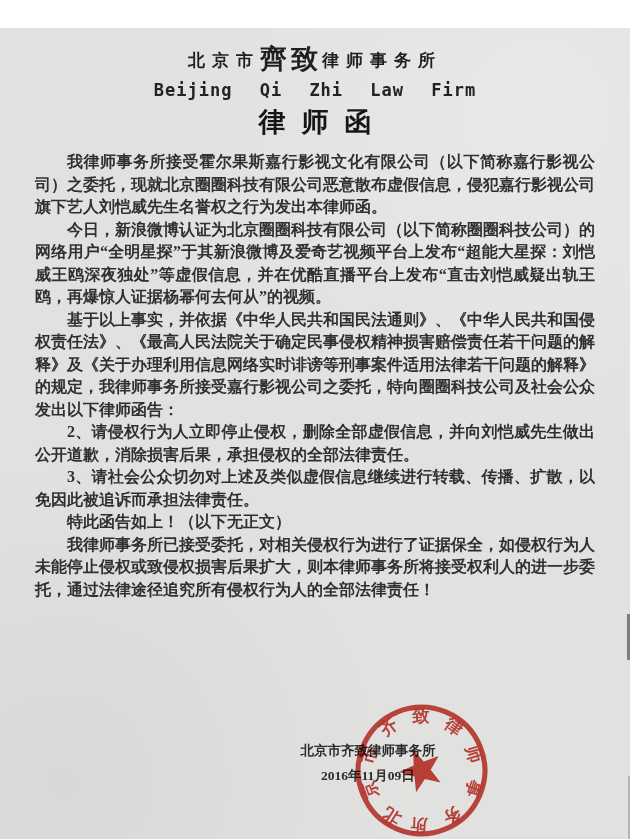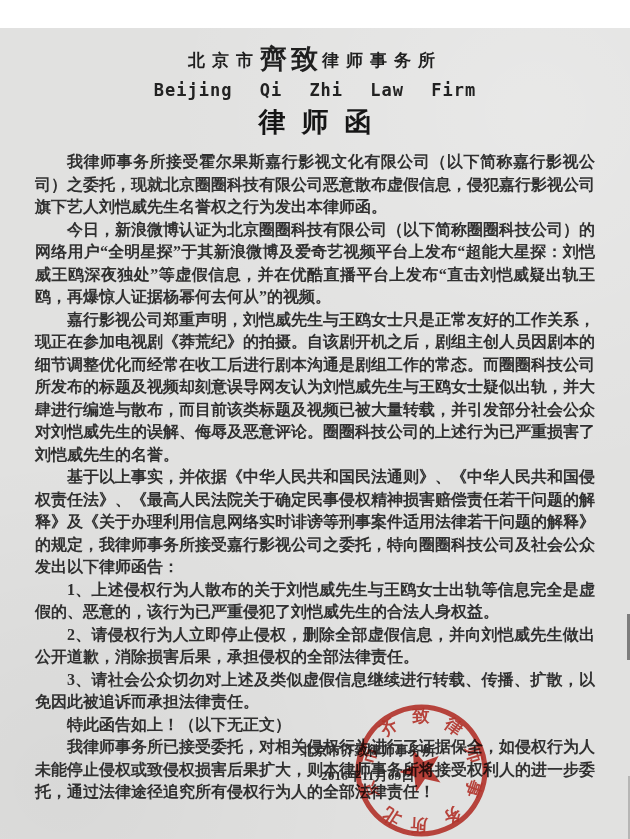--- a/index.html
+++ b/index.html
@@ -63,23 +63,21 @@
     <div class="firm-cn">
       <span>北京市</span><span class="logo">齊致</span><span>律师事务所</span>
     </div>
     <div class="firm-en">Beijing Qi Zhi Law Firm</div>
     <div class="doc-title">律师函</div>
   </div>
 
   <div class="letter-body">
     <p>我律师事务所接受霍尔果斯嘉行影视文化有限公司（以下简称嘉行影视公司）之委托，现就北京圈圈科技有限公司恶意散布虚假信息，侵犯嘉行影视公司旗下艺人刘恺威先生名誉权之行为发出本律师函。</p>
     <p>今日，新浪微博认证为北京圈圈科技有限公司（以下简称圈圈科技公司）的网络用户“全明星探”于其新浪微博及爱奇艺视频平台上发布“超能大星探：刘恺威王鸥深夜独处”等虚假信息，并在优酷直播平台上发布“直击刘恺威疑出轨王鸥，再爆惊人证据杨幂何去何从”的视频。</p>
-    <p>嘉行影视公司郑重声明，刘恺威先生与王鸥女士只是正常友好的工作关系，现正在参加电视剧《莽荒纪》的拍摄。自该剧开机之后，剧组主创人员因剧本的细节调整优化而经常在收工后进行剧本沟通是剧组工作的常态。而圈圈科技公司所发布的标题及视频却刻意误导网友认为刘恺威先生与王鸥女士疑似出轨，并大肆进行编造与散布，而目前该类标题及视频已被大量转载，并引发部分社会公众对刘恺威先生的误解、侮辱及恶意评论。圈圈科技公司的上述行为已严重损害了刘恺威先生的名誉。</p>
     <p>基于以上事实，并依据《中华人民共和国民法通则》、《中华人民共和国侵权责任法》、《最高人民法院关于确定民事侵权精神损害赔偿责任若干问题的解释》及《关于办理利用信息网络实时诽谤等刑事案件适用法律若干问题的解释》的规定，我律师事务所接受嘉行影视公司之委托，特向圈圈科技公司及社会公众发出以下律师函告：</p>
-    <p>1、上述侵权行为人散布的关于刘恺威先生与王鸥女士出轨等信息完全是虚假的、恶意的，该行为已严重侵犯了刘恺威先生的合法人身权益。</p>
     <p>2、请侵权行为人立即停止侵权，删除全部虚假信息，并向刘恺威先生做出公开道歉，消除损害后果，承担侵权的全部法律责任。</p>
     <p>3、请社会公众切勿对上述及类似虚假信息继续进行转载、传播、扩散，以免因此被追诉而承担法律责任。</p>
     <p>特此函告如上！（以下无正文）</p>
     <p>我律师事务所已接受委托，对相关侵权行为进行了证据保全，如侵权行为人未能停止侵权或致侵权损害后果扩大，则本律师事务所将接受权利人的进一步委托，通过法律途径追究所有侵权行为人的全部法律责任！</p>
   </div>
 
   <div class="signature-block">
     <div>北京市齐致律师事务所</div>
     <div>2016年11月09日</div>
   </div>

